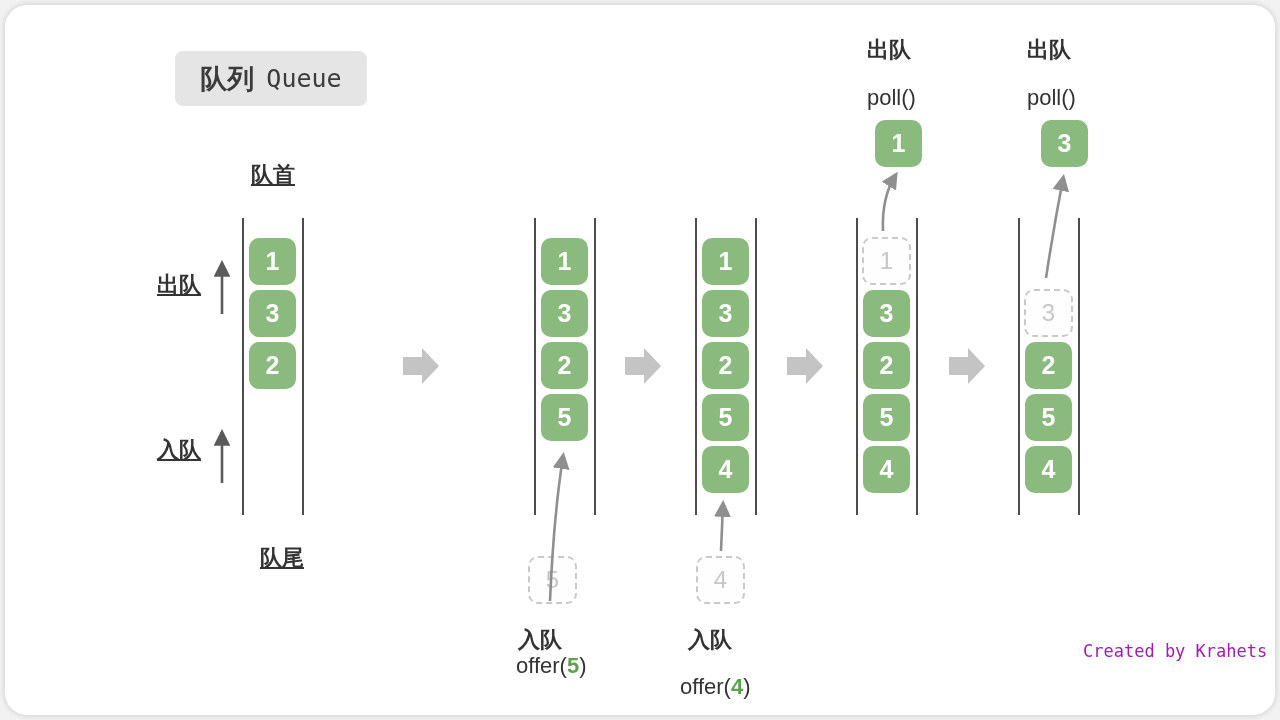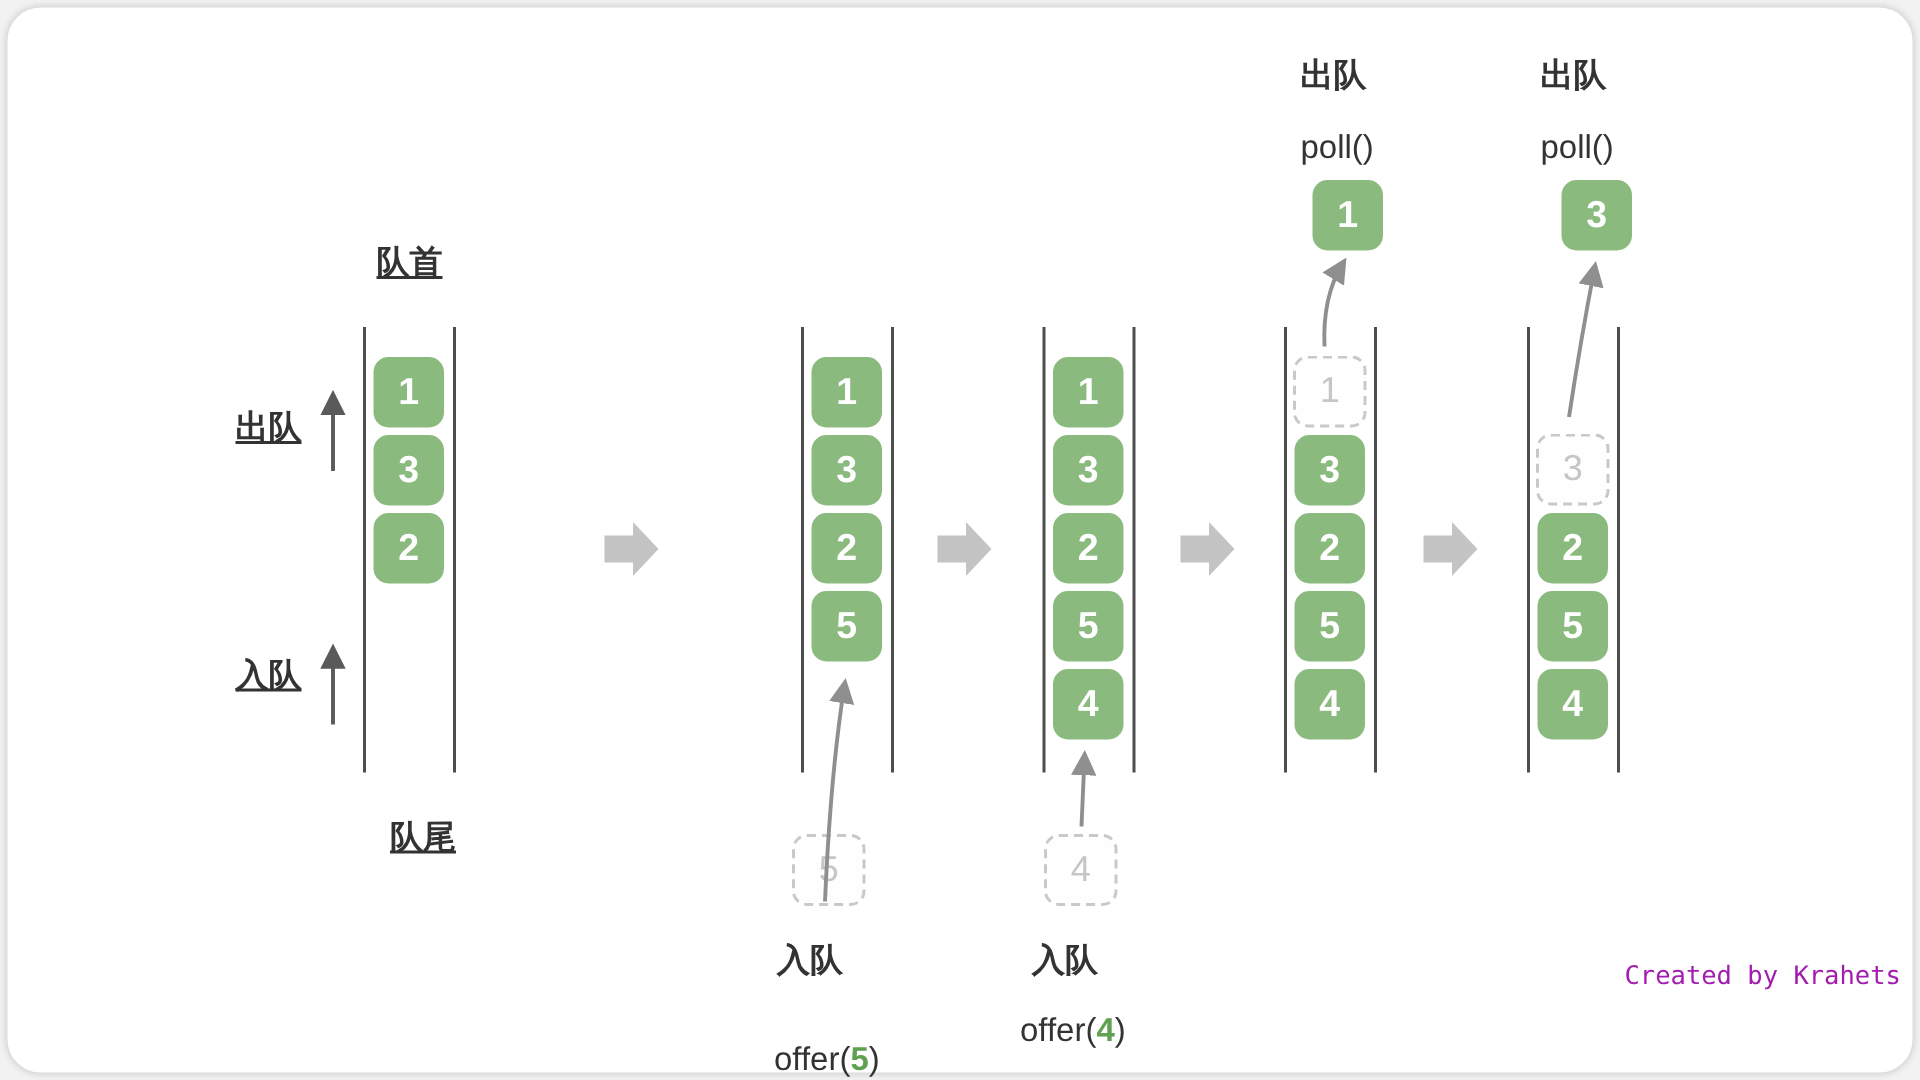--- a/index.html
+++ b/index.html
@@ -52,20 +52,24 @@
     left:1078px;top:636px;
     font-family:"DejaVu Sans Mono",monospace;font-size:17px;color:#a21caf;
   }
   svg.overlay{position:absolute;left:0;top:0;pointer-events:none;}
 </style>
 </head>
 <body>
 
 <div class="card">
 
+  <div class="abs title-badge">
+    <span class="title-zh">队列</span>
+    <span class="title-en">Queue</span>
+  </div>
 
   <div class="abs cn-label front-label">队首</div>
   <div class="abs cn-label rear-label">队尾</div>
 
   <div class="abs cn-label dequeue-label">出队</div>
   <div class="abs cn-label enqueue-label">入队</div>
 
   <div class="abs vline" style="left:237px"></div>
   <div class="abs vline" style="left:297px"></div>
   <div class="abs block" style="left:244px;top:233px">1</div>
@@ -73,21 +77,21 @@
   <div class="abs block" style="left:244px;top:337px">2</div>
 
   <div class="abs vline" style="left:529px"></div>
   <div class="abs vline" style="left:589px"></div>
   <div class="abs block" style="left:536px;top:233px">1</div>
   <div class="abs block" style="left:536px;top:285px">3</div>
   <div class="abs block" style="left:536px;top:337px">2</div>
   <div class="abs block" style="left:536px;top:389px">5</div>
   <div class="abs block-dashed" style="left:523px;top:551px">5</div>
   <div class="abs op-zh" style="left:513px;top:620px">入队</div>
-  <div class="abs op-code" style="left:511px;top:674px"><span>offer(</span><span class="arg">5</span><span>)</span></div>
+  <div class="abs op-code" style="left:511px;top:634px"><span>offer(</span><span class="arg">5</span><span>)</span></div>
 
   <div class="abs vline" style="left:690px"></div>
   <div class="abs vline" style="left:750px"></div>
   <div class="abs block" style="left:697px;top:233px">1</div>
   <div class="abs block" style="left:697px;top:285px">3</div>
   <div class="abs block" style="left:697px;top:337px">2</div>
   <div class="abs block" style="left:697px;top:389px">5</div>
   <div class="abs block" style="left:697px;top:441px">4</div>
   <div class="abs block-dashed" style="left:691px;top:551px">4</div>
   <div class="abs op-zh" style="left:683px;top:620px">入队</div>

